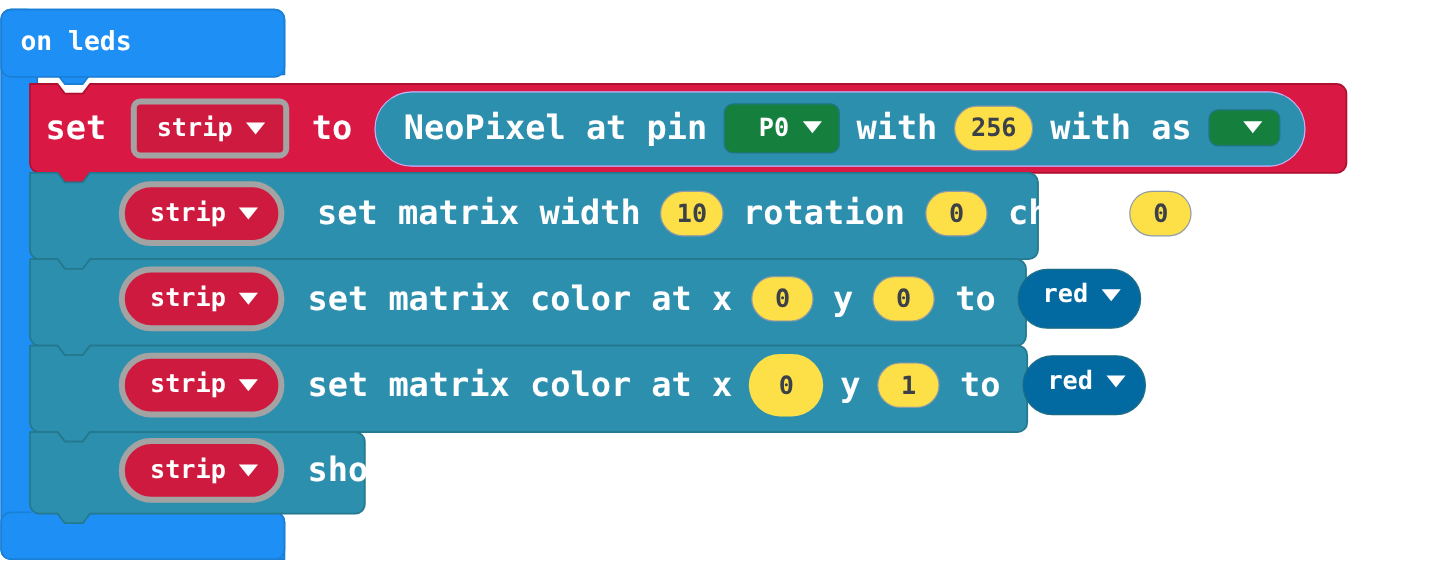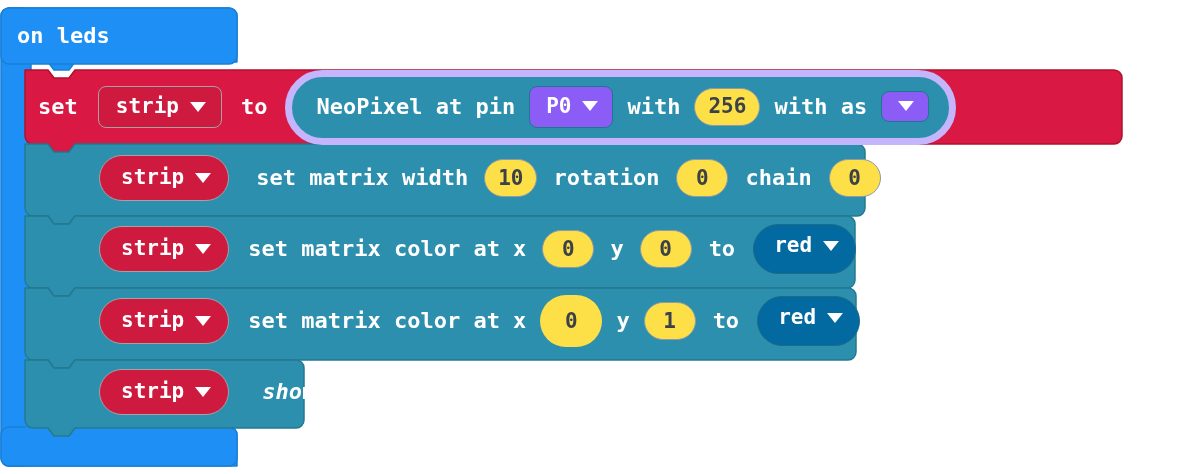--- a/index.html
+++ b/index.html
@@ -16,21 +16,21 @@
   }
 
   #canvas {
     position: absolute;
     inset: 0;
   }
 
   
   .lbl {
     color: #ffffff;
-    font-size: 22px;
+    font-size: 28px;
     font-weight: bold;
     letter-spacing: 0px;
     white-space: nowrap;
     line-height: 1;
     user-select: none;
   }
 
   
   #hat-label {
     position: absolute;
@@ -46,45 +46,45 @@
     align-items: center;
     height: 0;
   }
 
   
   .varfield {
     display: inline-flex;
     align-items: center;
     gap: 11px;
     background: #cf1a3f;
-    border: 1px solid #a3a3a3;
+    border: 5px solid #a3a3a3;
     color: #fff;
     font-size: 21px;
     font-weight: bold;
     padding: 9px 15px 10px 17px;
     box-sizing: border-box;
     white-space: nowrap;
     line-height: 1;
     justify-content: flex-end;
   }
   .varfield.sq { border-radius: 8px; }
   .varfield.pill { border-radius: 999px; padding: 11px 17px 12px 21px; }
 
   
   .dropfield {
     display: inline-flex;
     align-items: center;
     gap: 11px;
-    background: #8b5cf6;
+    background: #15803d;
     border: 1px solid #22758f;
     color: #fff;
     font-size: 21px;
     font-weight: bold;
     border-radius: 8px;
-    padding: 9px 14px 10px 16px;
+    padding: 9px 14px 10px 28px;
     box-sizing: border-box;
     white-space: nowrap;
     line-height: 1;
   }
   .dropfield.round {
     border-radius: 999px;
     background: #0369a1;
     border-color: #1d6c86;
     padding: 10px 16px 17px 20px;
   }
@@ -223,21 +223,21 @@
     <span class="lbl">set</span>
 
     <span class="varfield sq" style="margin-left:20px;">
       <span>strip</span>
       <i class="caret"></i>
     </span>
 
     <span class="lbl" style="margin-left:19px;">to</span>
 
     <span style="margin-left:18px; display:inline-flex; align-items:center; gap:14px;
-                 background:#2d8fae; border:7px solid #c4b5fd; border-radius:999px;
+                 background:#2d8fae; border:1px solid #c4b5fd; border-radius:999px;
                  padding:9px 20px 10px 24px; box-sizing:border-box; white-space:nowrap;">
       <span class="lbl">NeoPixel at pin</span>
 
       <span class="dropfield">
         <span>P0</span>
         <i class="caret"></i>
       </span>
 
       <span class="lbl">with</span>
 
@@ -294,16 +294,16 @@
       <span>red</span>
       <i class="caret"></i>
     </span>
   </div>
 
   <div class="row" style="left:99px; top:392px;">
     <span class="varfield pill">
       <span>strip</span>
       <i class="caret"></i>
     </span>
-    <span class="lbl" style="margin-left:33px;font-style:italic;">show</span>
+    <span class="lbl" style="margin-left:19px;">show</span>
   </div>
 
 </div>
 
 </body></html>

